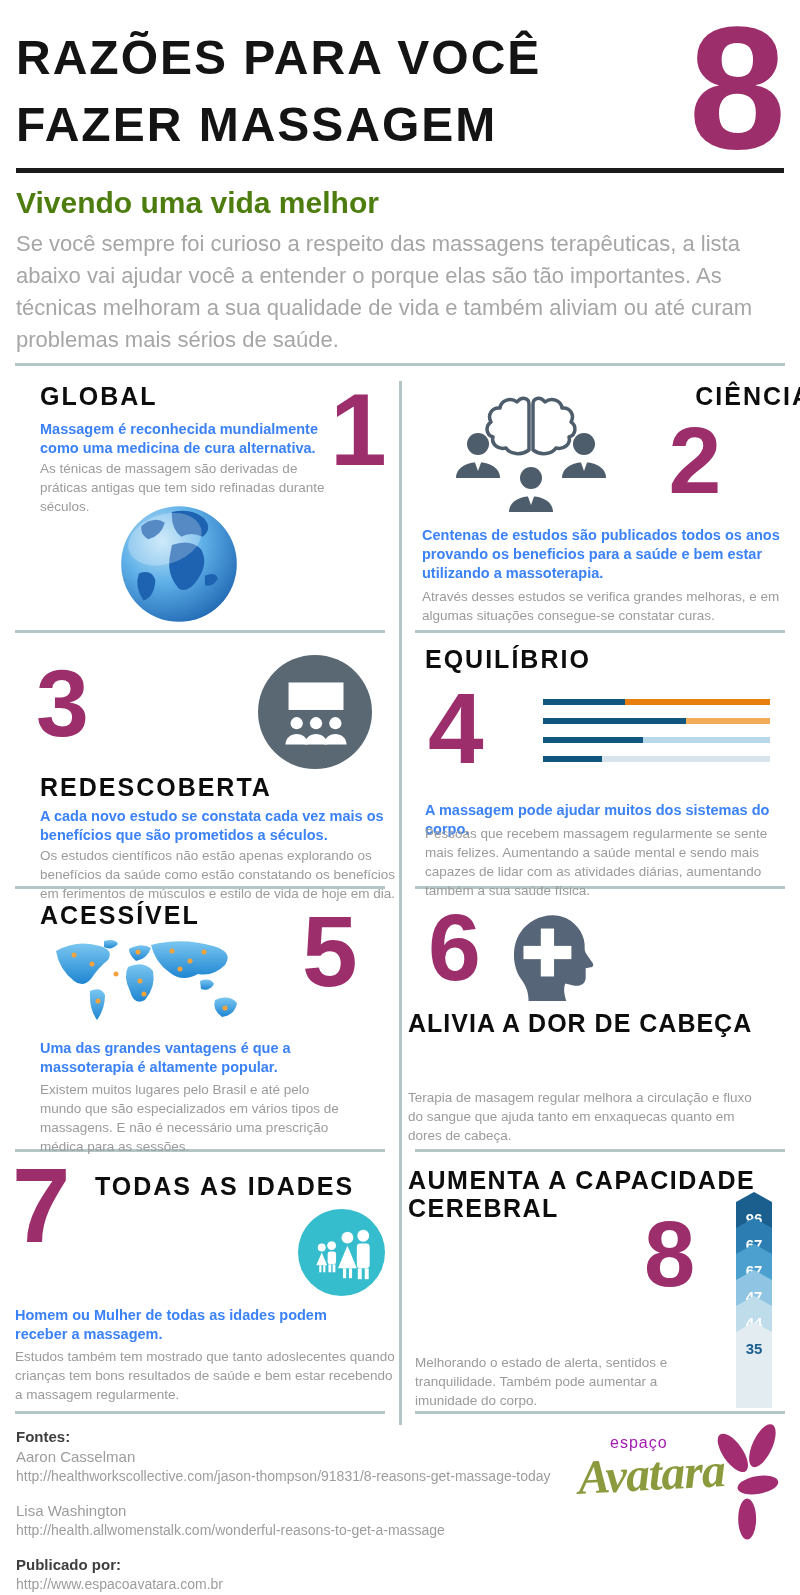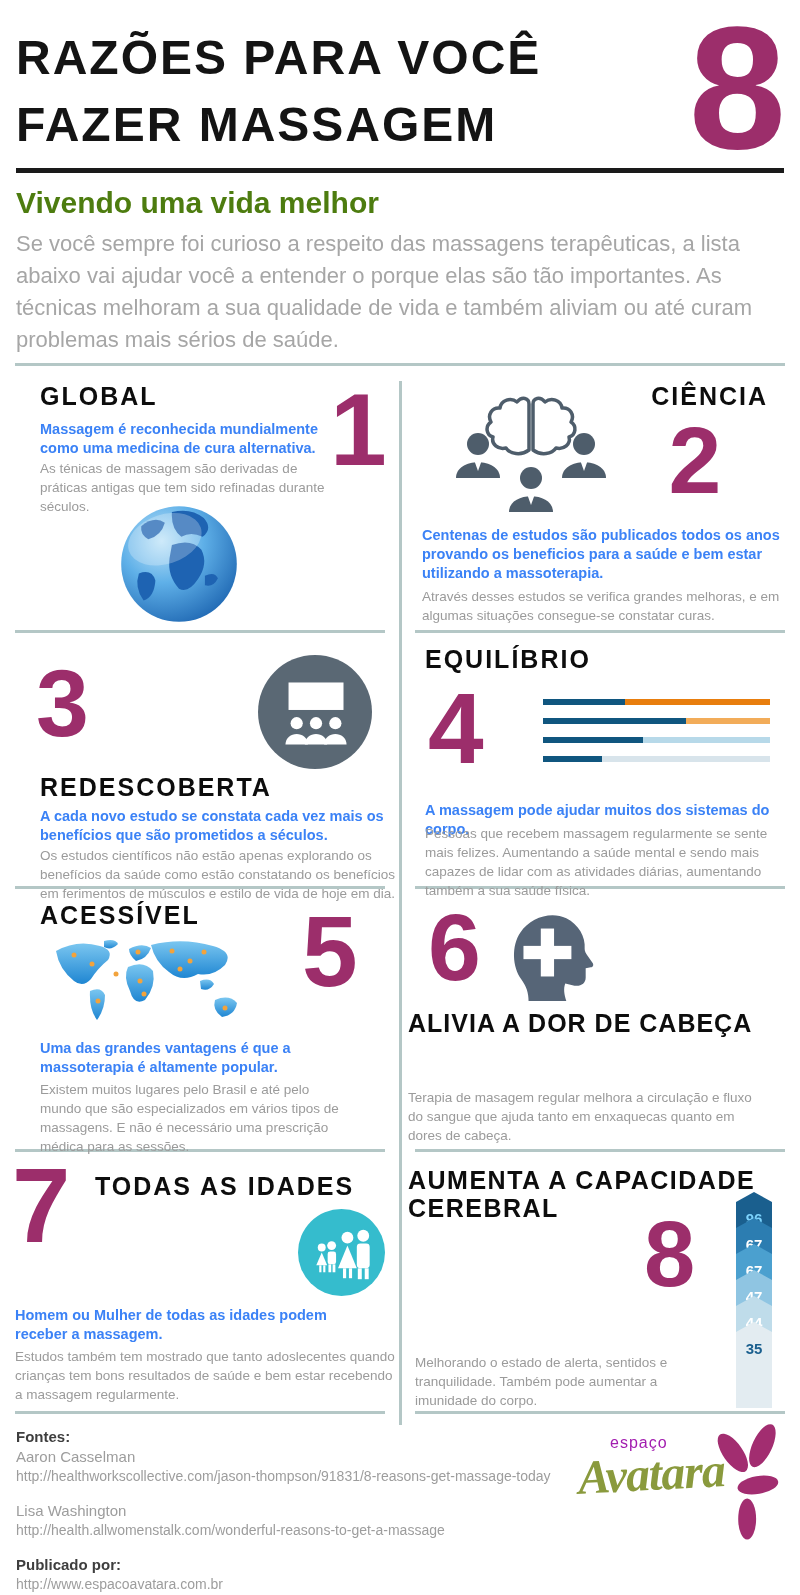--- a/index.html
+++ b/index.html
@@ -12,21 +12,21 @@
         font-weight:bold;color:#9C2E6B;}
   .blackrule{position:absolute;left:16px;width:768px;top:168px;height:5px;background:#1a1a1a;}
   .intro-h{position:absolute;left:16px;top:186px;font-size:30px;font-weight:bold;color:#4d7c0f;}
   .intro-p{position:absolute;left:16px;top:228px;width:745px;font-size:22px;
            color:#a6a6a6;line-height:1.45;}
   
   .topdiv{position:absolute;left:15px;top:363px;width:770px;height:3px;background:#B4C7C6;}
   .vdiv{position:absolute;left:399px;top:381px;width:3px;height:1044px;background:#B4C7C6;}
   .hseg{position:absolute;height:3px;background:#B4C7C6;width:370px;}
   
-  .cell{position:absolute;width:400px;}
+  .cell{position:absolute;width:400px;padding-left:44px;}
   .sec-h{position:absolute;font-size:25px;font-weight:bold;color:#0d0d0d;letter-spacing:2px;line-height:1.12;}
   .num{position:absolute;font-size:100px;line-height:0.8;font-weight:bold;color:#9C2E6B;}
   .lead{position:absolute;font-size:14.5px;font-weight:bold;color:#3b82f6;line-height:1.32;}
   .body{position:absolute;font-size:13.5px;color:#9b9b9b;line-height:1.4;}
   
   #balance-bars{position:absolute;left:143px;top:66px;width:227px;}
   #balance-bars .bar{display:flex;height:6px;margin-bottom:13px;}
   
   #brain-tower{position:absolute;left:336px;top:40px;width:36px;}
   .chev{height:38px;clip-path:polygon(0 10px,50% 0,100% 10px,100% 100%,0 100%);
@@ -255,21 +255,21 @@
     <div class="body" style="left:15px;top:196px;width:385px">Estudos também tem mostrado que tanto adoslecentes quando crianças tem bons resultados de saúde e bem estar recebendo a massagem regularmente.</div>
   </div>
 
   <div class="cell" style="left:400px;top:1152px;height:259px">
     <div class="sec-h" style="left:8px;top:14px;letter-spacing:1.5px">
       <span>AUMENTA A CAPACIDADE</span><br>
       <span>CEREBRAL</span>
     </div>
     <div class="num" style="left:244px;top:66px;font-size:92px">8</div>
     <div id="brain-tower">
-        <div class="chev" style="background: rgb(26, 95, 142); color: #7dd3fc; text-decoration: underline;">96</div>
+        <div class="chev" style="background: rgb(26, 95, 142); color: #ffffff; text-decoration: underline;">96</div>
         <div class="chev" style="background: rgb(44, 125, 177); color: rgb(255, 255, 255);">67</div>
         <div class="chev" style="background: rgb(75, 160, 207); color: rgb(255, 255, 255);">67</div>
         <div class="chev" style="background: rgb(143, 197, 226); color: rgb(255, 255, 255);">47</div>
         <div class="chev" style="background: rgb(191, 220, 234); color: rgb(255, 255, 255);">44</div>
         <div class="chev" style="background: rgb(227, 236, 241); color: rgb(26, 95, 142);">35</div>
         <div class="tail" style="background: rgb(227, 236, 241);"></div>
       </div>
     <div class="body" style="left:15px;top:202px;width:300px">Melhorando o estado de alerta, sentidos e tranquilidade. Também pode aumentar a imunidade do corpo.</div>
   </div>
 

